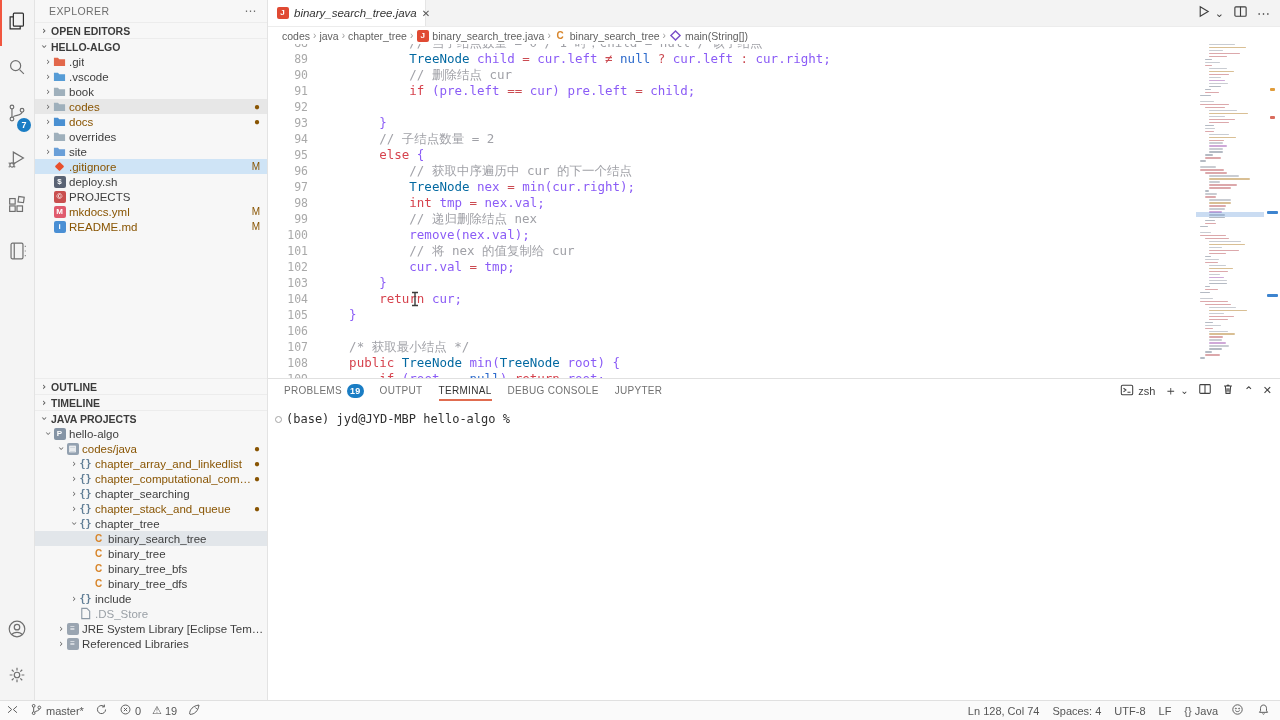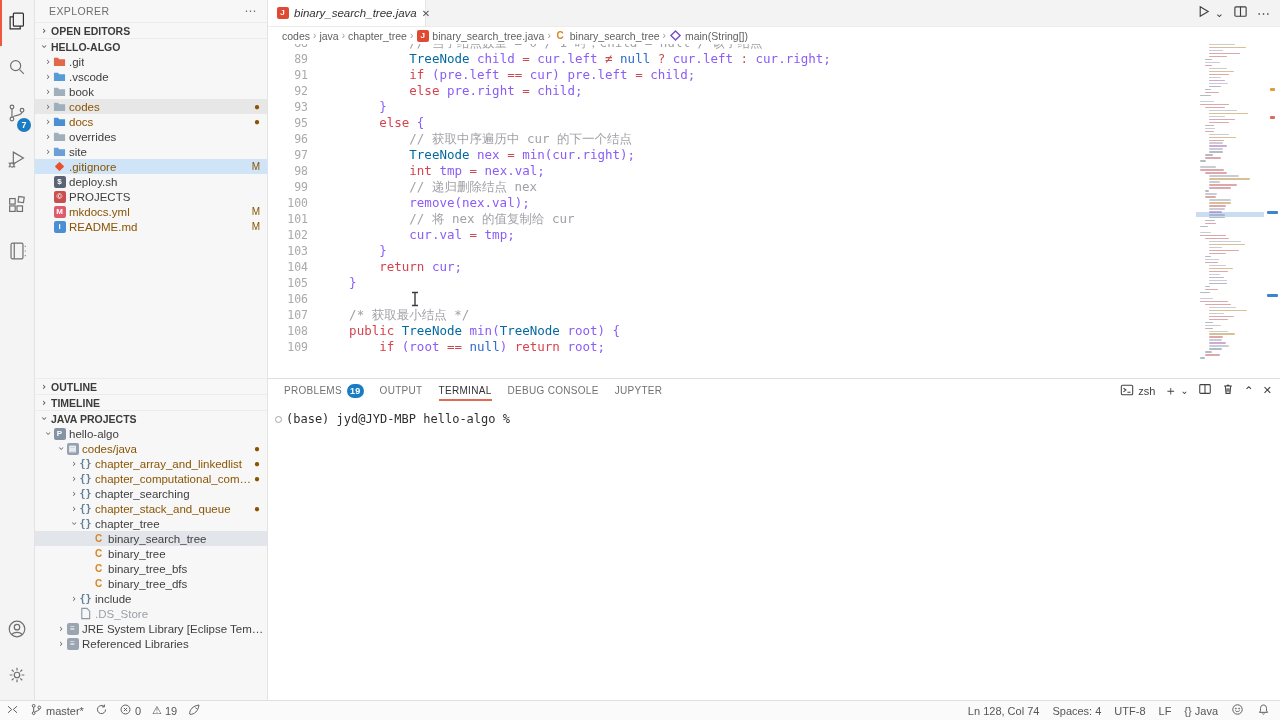--- a/index.html
+++ b/index.html
@@ -485,30 +485,37 @@
           <div class="code-lines" id="code-lines">
               <div class="cl">
                 <span class="num">88</span>
                 <span class="txt"><span>            </span><span class="c">// 当子结点数量 = 0 / 1 时，child = null / 该子结点</span></span>
               </div>
               <div class="cl">
                 <span class="num">89</span>
                 <span class="txt"><span>            </span><span class="t">TreeNode</span><span class="d"> child </span><span class="o">=</span><span class="d"> cur.left </span><span class="o">≠</span><span class="d"> </span><span class="n">null</span><span class="d"> </span><span class="o">?</span><span class="d"> cur.left </span><span class="o">:</span><span class="d"> cur.right;</span></span>
               </div>
               <div class="cl">
+                <span class="num">90</span>
+                <span class="txt"><span>            </span><span class="c">// 删除结点 cur</span></span>
+              </div>
+              <div class="cl">
                 <span class="num">91</span>
                 <span class="txt"><span>            </span><span class="k">if</span><span class="d"> (pre.left </span><span class="o">==</span><span class="d"> cur) pre.left </span><span class="o">=</span><span class="d"> child;</span></span>
               </div>
               <div class="cl">
                 <span class="num">92</span>
-                <span class="txt"><span>            </span><span class="k">else</span><span class="d"> pre.right </span><span class="o">=</span><span class="d"> child;</span></span>
               </div>
               <div class="cl">
                 <span class="num">93</span>
                 <span class="txt"><span>        </span><span class="d">}</span></span>
+              </div>
+              <div class="cl">
+                <span class="num">94</span>
+                <span class="txt"><span>        </span><span class="c">// 子结点数量 = 2</span></span>
               </div>
               <div class="cl">
                 <span class="num">95</span>
                 <span class="txt"><span>        </span><span class="k">else</span><span class="d"> {</span></span>
               </div>
               <div class="cl">
                 <span class="num">96</span>
                 <span class="txt"><span>            </span><span class="c">// 获取中序遍历中 cur 的下一个结点</span></span>
               </div>
               <div class="cl">

